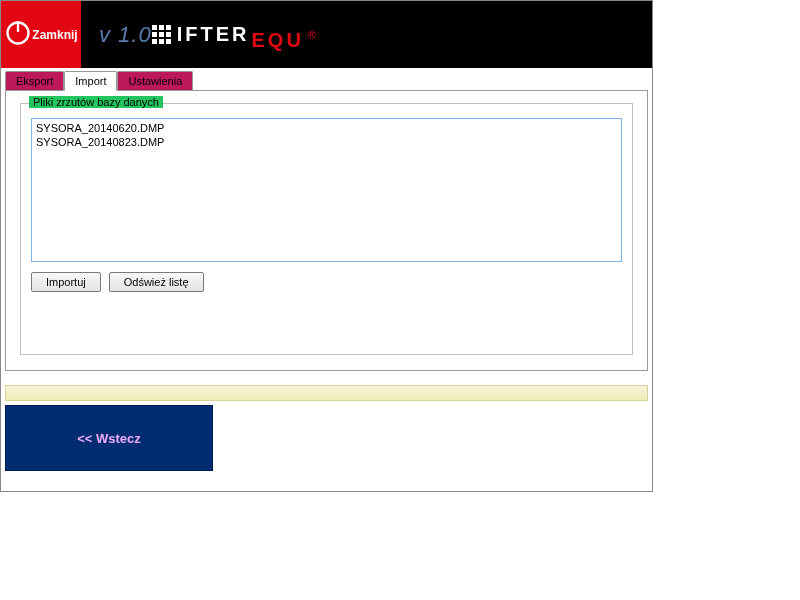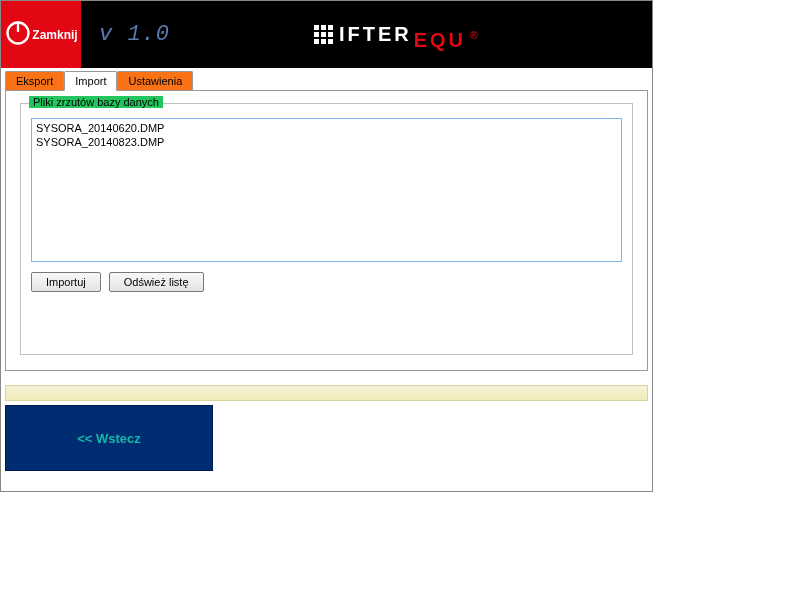--- a/index.html
+++ b/index.html
@@ -2,40 +2,40 @@
 <html><head>
 <meta charset="utf-8">
 <style>
   * { box-sizing: border-box; margin: 0; padding: 0; }
   body { font-family: Tahoma, Arial, sans-serif; font-size: 11px; background: #fff; }
   .window { width: 653px; height: 492px; border: 1px solid #888; background: #fff; position: relative; }
   .header { height: 67px; background: #000; display: flex; align-items: stretch; }
   .close-btn { width: 80px; background: #e30613; color: #fff; display: flex; align-items: center; justify-content: center; cursor: pointer; }
   .close-btn svg { width: 28px; height: 28px; margin-bottom: 4px; }
   .close-btn-label { font-size: 12px; font-weight: bold; }
-  .version { color: #5a7ab0; font-size: 22px; font-style: italic; padding-left: 18px; display: flex; align-items: center; font-family: Liberation Mono, monospace; letter-spacing: 1px; }
-  .brand { flex: 1; display: flex; align-items: center; justify-content: center; padding-right: 30px; }
+  .version { color: #5a7ab0; font-size: 22px; font-style: italic; padding-left: 18px; display: flex; align-items: center; font-family: Liberation Sans, sans-serif; letter-spacing: 1px; }
+  .brand { flex: 1; display: flex; align-items: center; justify-content: flex-start; padding-right: 30px; }
   .brand-logo { display: flex; align-items: center; gap: 2px; }
   .brand-grid { display: grid; grid-template-columns: repeat(3, 5px); grid-template-rows: repeat(3, 5px); gap: 2px; margin-right: 4px; }
   .brand-grid span { background: #fff; width: 5px; height: 5px; }
   .brand-text-1 { color: #fff; font-size: 20px; font-weight: bold; letter-spacing: 3px; font-family: Arial, sans-serif; }
   .brand-text-2 { color: #e30613; font-size: 20px; font-weight: bold; letter-spacing: 3px; font-family: Arial, sans-serif; margin-top: 12px; }
   .brand-reg { color: #e30613; font-size: 11px; vertical-align: super; margin-left: 2px; }
   .tabs { display: flex; margin-top: 2px; padding-left: 4px; }
-  .tab { padding: 3px 10px; border: 1px solid #999; border-bottom: none; background: #f97316; margin-right: 0px; font-size: 11px; cursor: pointer; border-radius: 2px 2px 0 0; position: relative; top: 1px; }
+  .tab { padding: 3px 10px; border: 1px solid #999; border-bottom: none; background: #be185d; margin-right: 0px; font-size: 11px; cursor: pointer; border-radius: 2px 2px 0 0; position: relative; top: 1px; }
   .tab.active { background: #fff; border-bottom: 1px solid #fff; z-index: 2; }
   .tab-panel { margin: 0 4px; border: 1px solid #999; padding: 12px 14px 14px 14px; height: 281px; position: relative; }
   .group { border: 1px solid #c0c0c0; padding: 14px 10px 10px 10px; height: 252px; position: relative; }
   .group-title { position: absolute; top: -8px; left: 8px; background: #22c55e; padding: 0 4px; font-size: 11px; }
   .file-list { width: 100%; height: 144px; border: 1px solid #7eb4ea; background: #fff; padding: 2px 4px; font-size: 11px; overflow: auto; }
   .file-list div { line-height: 14px; cursor: pointer; }
   .btn-row { margin-top: 10px; display: flex; gap: 8px; }
   .btn { padding: 3px 14px; border: 1px solid #7a7a7a; background: linear-gradient(#f8f8f8, #e4e4e4); border-radius: 2px; font-size: 11px; cursor: pointer; min-width: 68px; }
   .separator { height: 16px; background: linear-gradient(#f6f3d8, #f0ecb8); margin: 14px 4px 0 4px; border: 1px solid #d8d4a0; }
-  .back-btn { width: 208px; height: 66px; background: #002d72; color: #14b8a6; display: flex; align-items: center; justify-content: center; font-size: 13px; font-weight: bold; margin: 4px 0 0 4px; cursor: pointer; border: 1px solid #001a4d; }
+  .back-btn { width: 208px; height: 66px; background: #002d72; color: #f0abfc; display: flex; align-items: center; justify-content: center; font-size: 13px; font-weight: bold; margin: 4px 0 0 4px; cursor: pointer; border: 1px solid #001a4d; }
 </style>
 </head>
 <body>
 
 <div class="window">
 
   <div class="header">
     <div class="close-btn">
       <svg viewBox="0 0 24 24">
         <circle cx="12" cy="12" r="9" fill="none" stroke="#fff" stroke-width="2"></circle>

